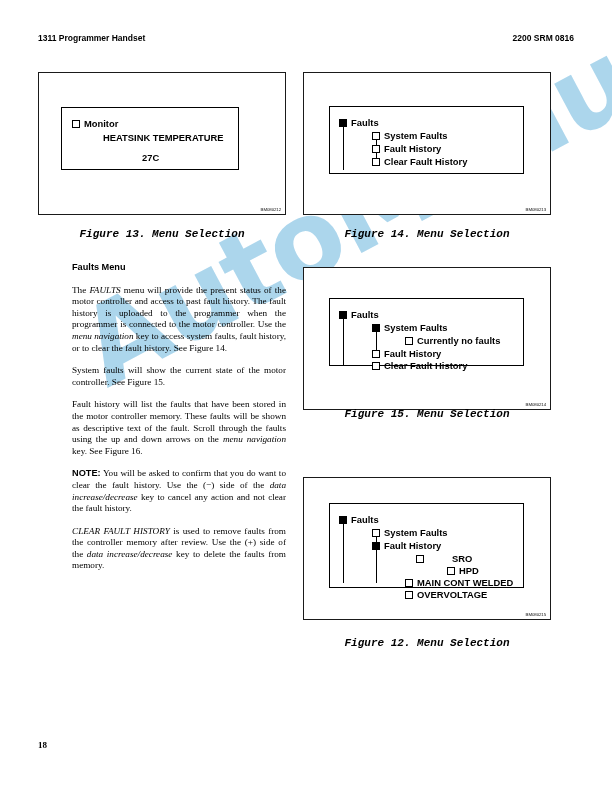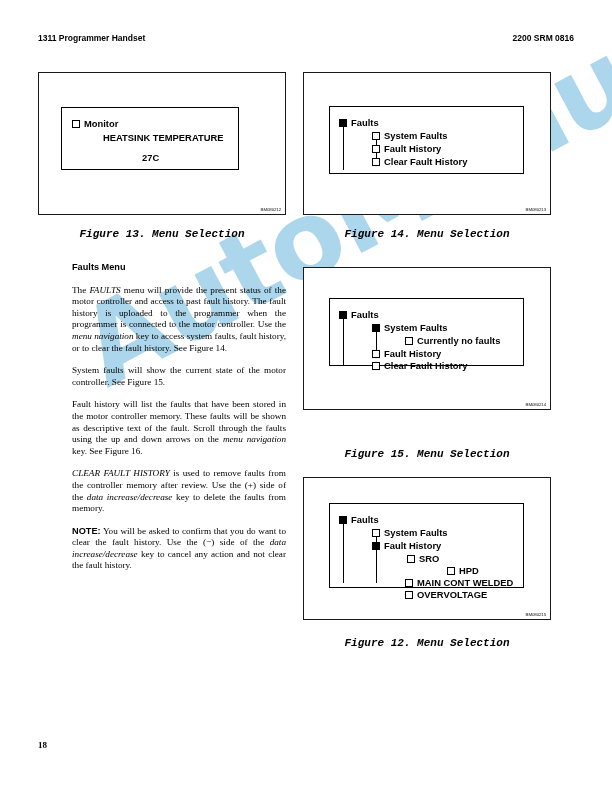--- a/index.html
+++ b/index.html
@@ -241,40 +241,40 @@
         <span class="sq"></span>
         <span class="lbl">Fault History</span>
       </div>
       <div class="node" style="left:42px; top:62px;">
         <span class="sq"></span>
         <span class="lbl">Clear Fault History</span>
       </div>
     </div>
     <div class="figid">BM080214</div>
   </div>
-  <div class="caption" style="left:303px; top:448px; width:248px;">Figure 15. Menu Selection</div>
+  <div class="caption" style="left:303px; top:408px; width:248px;">Figure 15. Menu Selection</div>
 
   <div class="figbox" style="left:303px; top:477px; width:248px; height:143px;">
     <div class="screen" style="left:25px; top:25px; width:195px; height:85px;">
       <div class="vline" style="left:12.5px; top:16px; height:63px;"></div>
       <div class="vline" style="left:45.5px; top:29px; height:50px;"></div>
 
       <div class="node" style="left:9px; top:11px;">
         <span class="sq filled"></span>
         <span class="lbl">Faults</span>
       </div>
       <div class="node" style="left:42px; top:24px;">
         <span class="sq"></span>
         <span class="lbl">System Faults</span>
       </div>
       <div class="node" style="left:42px; top:37px;">
         <span class="sq filled"></span>
         <span class="lbl">Fault History</span>
       </div>
-      <div class="node" style="left:77px; top:50px;">
+      <div class="node" style="left:86px; top:50px;gap:24px;">
         <span class="sq"></span>
         <span class="lbl">SRO</span>
       </div>
       <div class="node" style="left:75px; top:62px;margin-left:42px;">
         <span class="sq"></span>
         <span class="lbl">HPD</span>
       </div>
       <div class="node" style="left:75px; top:74px;text-align:center;">
         <span class="sq"></span>
         <span class="lbl">MAIN CONT WELDED</span>
@@ -290,20 +290,20 @@
 
   <div class="col-left">
     <p class="section-head">Faults Menu</p>
 
     <p><span>The </span><span class="it">FAULTS</span><span> menu will provide the present status of the motor controller and access to past fault history. The fault history is uploaded to the programmer when the programmer is connected to the motor controller. Use the </span><span class="it">menu navigation</span><span> key to access system faults, fault history, or to clear the fault history. See Figure 14.</span></p>
 
     <p>System faults will show the current state of the motor controller. See Figure 15.</p>
 
     <p><span>Fault history will list the faults that have been stored in the motor controller memory. These faults will be shown as descriptive text of the fault. Scroll through the faults using the up and down arrows on the </span><span class="it">menu navigation</span><span> key. See Figure 16.</span></p>
 
+    <p><span class="note-lbl">NOTE:</span><span>  You will be asked to confirm that you do want to clear the fault history. Use the (−) side of the </span><span class="it">data increase/decrease</span><span> key to cancel any action and not clear the fault history.</span></p>
+
     <p><span class="it">CLEAR FAULT HISTORY</span><span> is used to remove faults from the controller memory after review. Use the (+) side of the </span><span class="it">data increase/decrease</span><span> key to delete the faults from memory.</span></p>
-
-    <p><span class="note-lbl">NOTE:</span><span>  You will be asked to confirm that you do want to clear the fault history. Use the (−) side of the </span><span class="it">data increase/decrease</span><span> key to cancel any action and not clear the fault history.</span></p>
   </div>
 
   <div class="footer">18</div>
 
 </div>
 
 </body></html>

